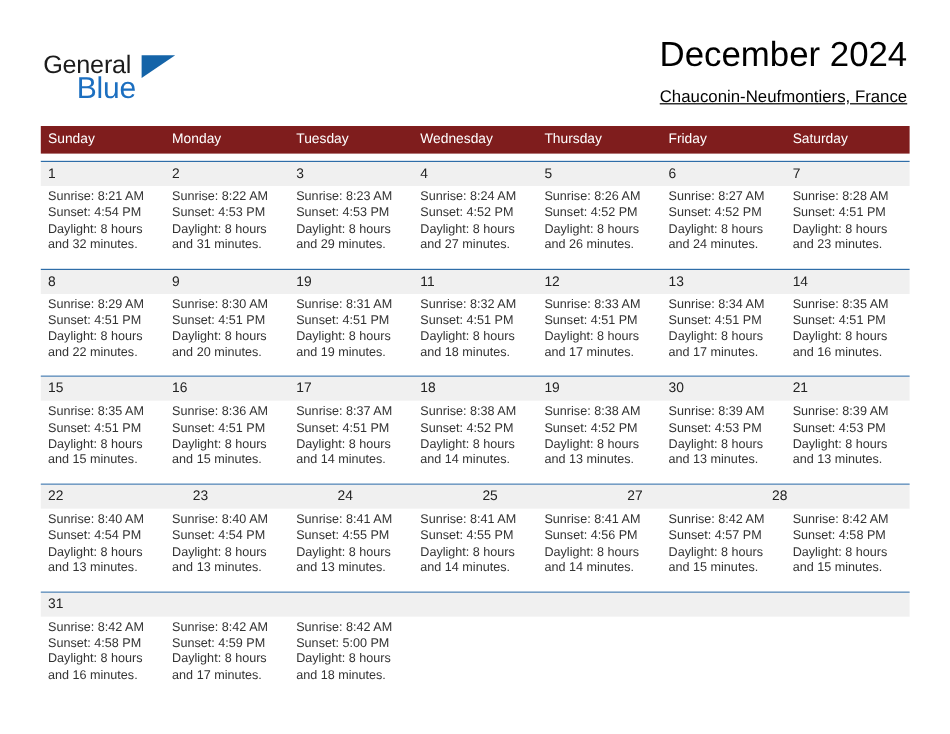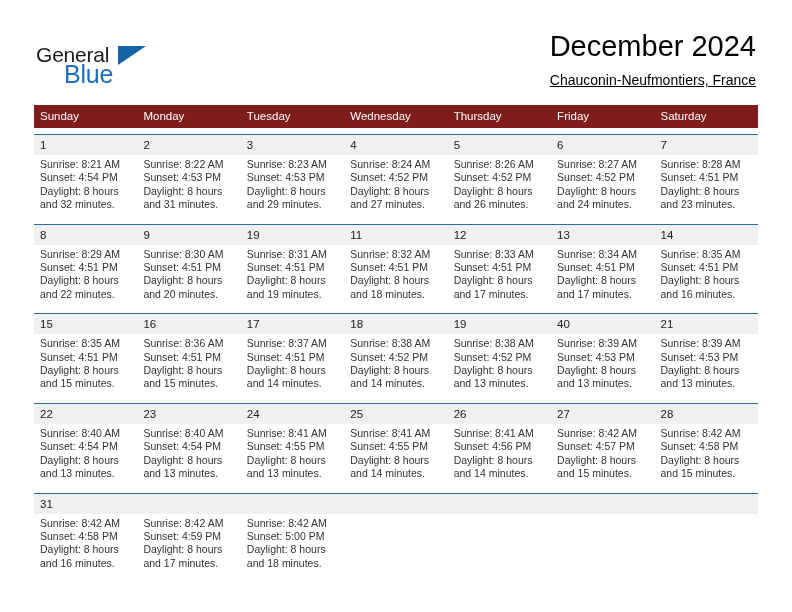--- a/index.html
+++ b/index.html
@@ -296,21 +296,21 @@
       </div>
     </div>
 
     <div class="week">
       <div class="week-numbers">
         <div class="num-cell">15</div>
         <div class="num-cell">16</div>
         <div class="num-cell">17</div>
         <div class="num-cell">18</div>
         <div class="num-cell">19</div>
-        <div class="num-cell">40</div>
+        <div class="num-cell">30</div>
         <div class="num-cell">21</div>
       </div>
       <div class="week-body">
         <div class="day-cell">
           <div class="day-line">Sunrise: 8:35 AM</div>
           <div class="day-line">Sunset: 4:51 PM</div>
           <div class="day-line">Daylight: 8 hours</div>
           <div class="day-line">and 15 minutes.</div>
         </div>
         <div class="day-cell">
@@ -351,21 +351,20 @@
         </div>
       </div>
     </div>
 
     <div class="week">
       <div class="week-numbers">
         <div class="num-cell">22</div>
         <div class="num-cell">23</div>
         <div class="num-cell">24</div>
         <div class="num-cell">25</div>
-        <div class="num-cell">26</div>
         <div class="num-cell">27</div>
         <div class="num-cell">28</div>
       </div>
       <div class="week-body">
         <div class="day-cell">
           <div class="day-line">Sunrise: 8:40 AM</div>
           <div class="day-line">Sunset: 4:54 PM</div>
           <div class="day-line">Daylight: 8 hours</div>
           <div class="day-line">and 13 minutes.</div>
         </div>

